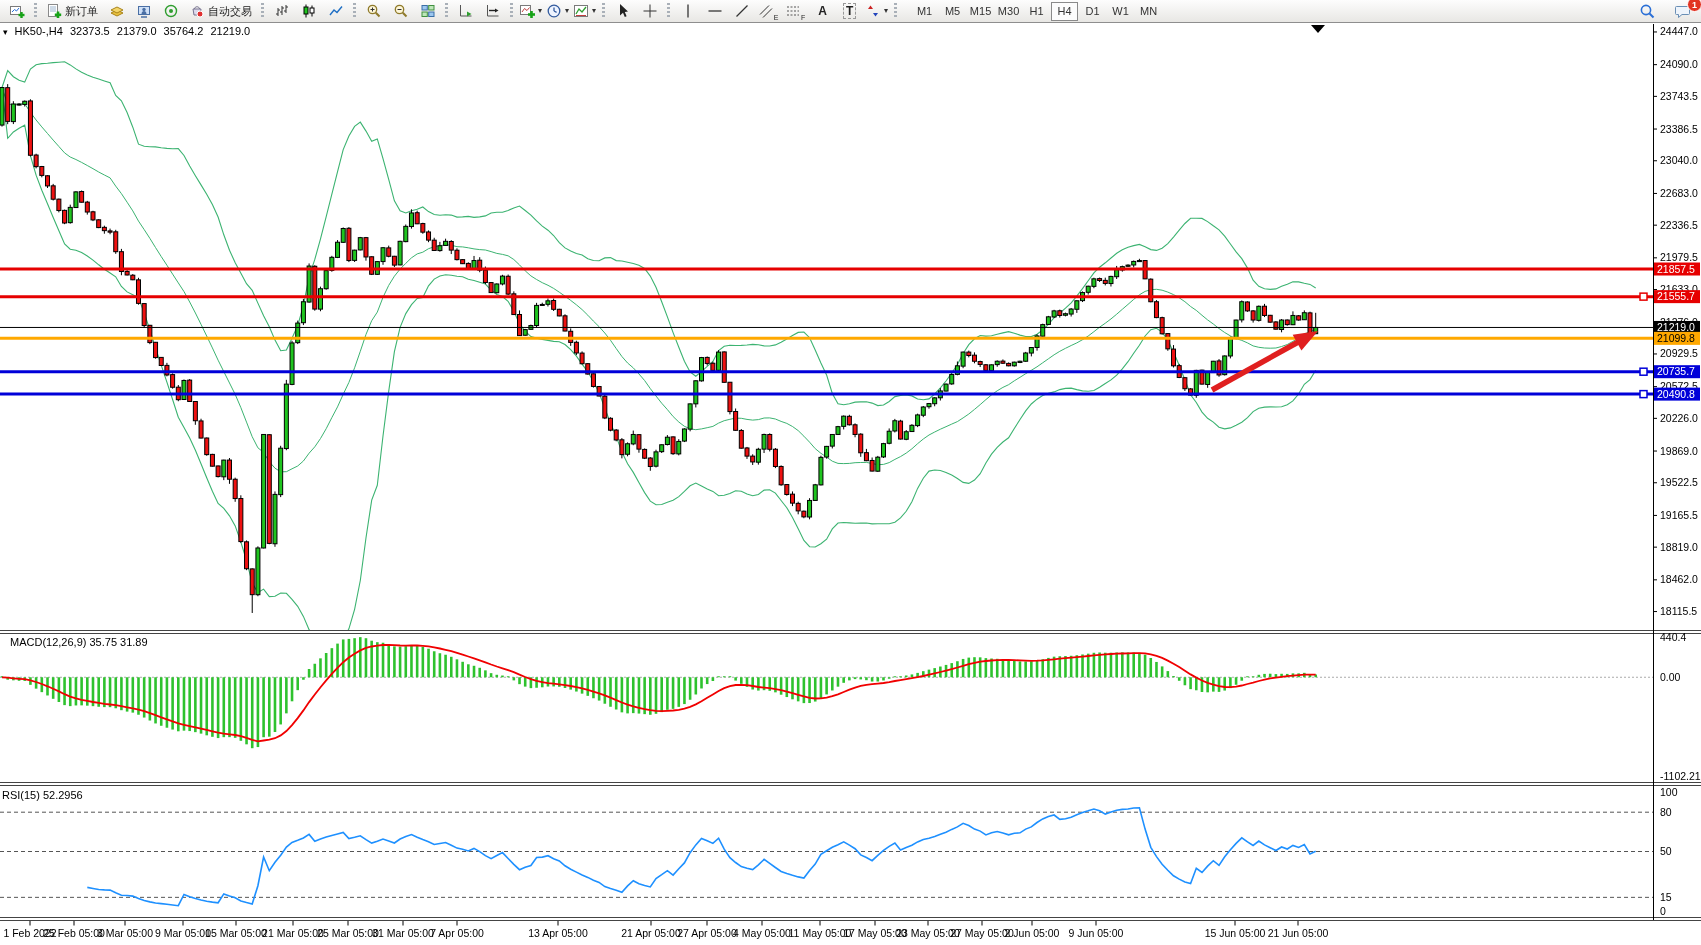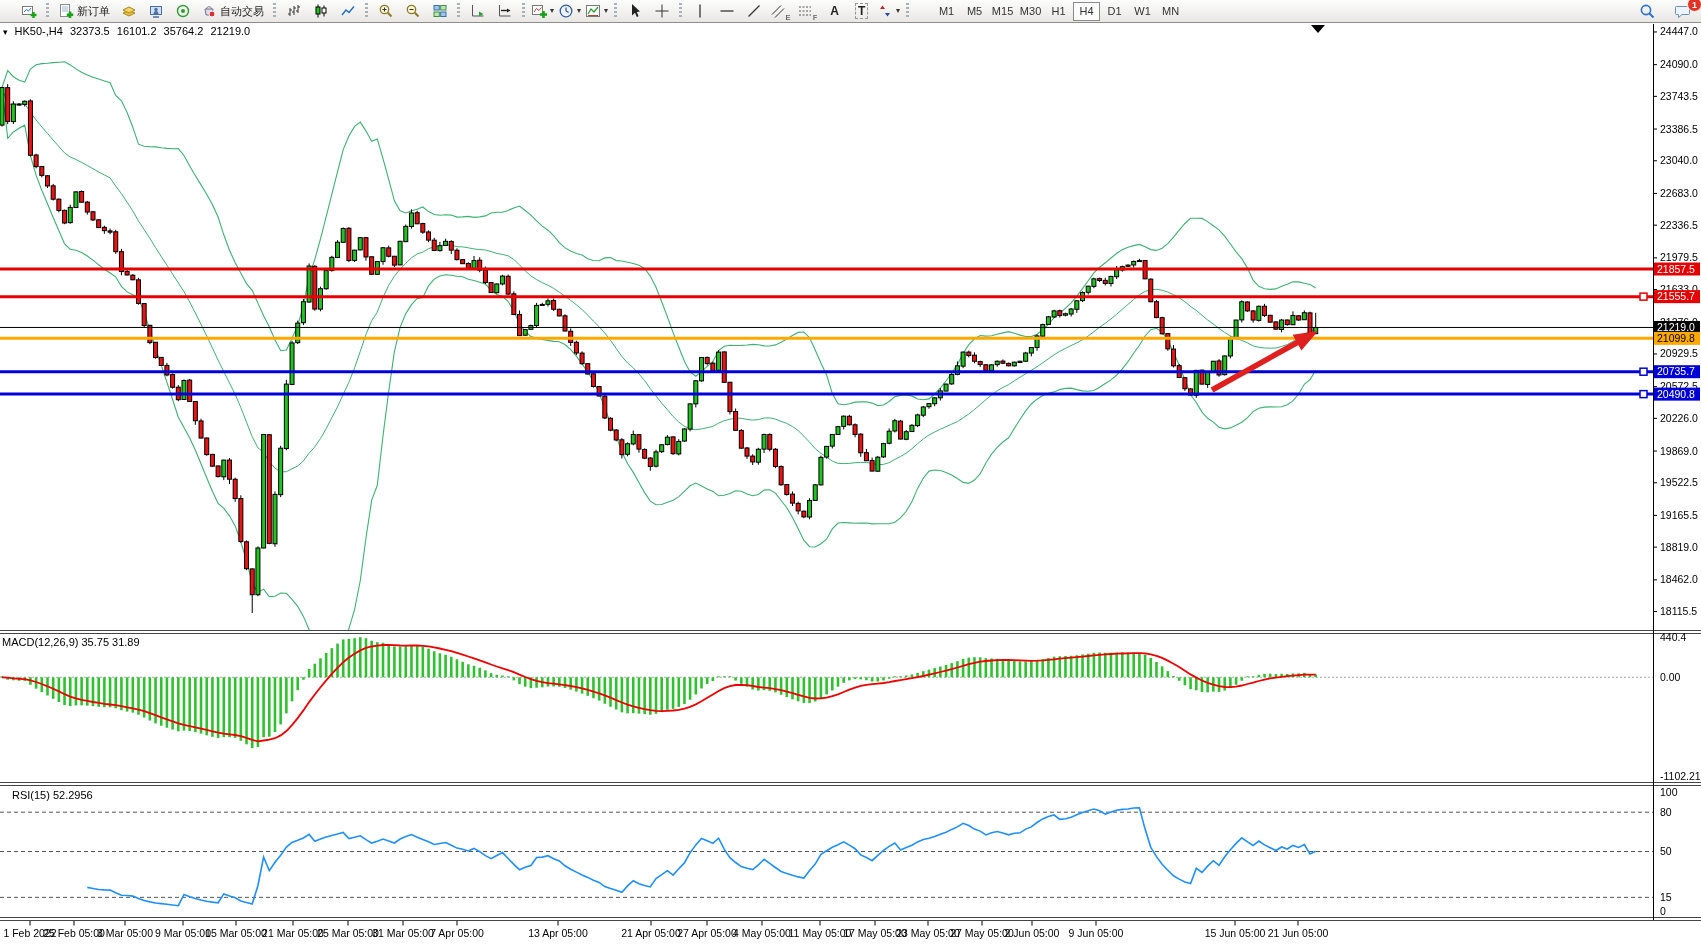--- a/index.html
+++ b/index.html
@@ -1,30 +1,30 @@
 <!DOCTYPE html>
 <html><head>
 <meta charset="utf-8">
 <style>
   html,body{margin:0;padding:0;background:#fff}
   .stage{position:relative;width:1701px;height:945px;background:#fff;
          font-family:"Liberation Sans",sans-serif;overflow:hidden}
   
   .toolbar{position:absolute;top:0;left:0;width:1701px;height:23px;z-index:10;
            background:linear-gradient(#fdfdfd,#e8e7e4);border-bottom:1px solid #8e8e8e;
-           display:flex;align-items:center;padding:0 15px;box-sizing:border-box}
+           display:flex;align-items:center;padding:0 3px;box-sizing:border-box}
   .tb{height:20px;min-width:23px;display:flex;align-items:center;justify-content:center;
       gap:3px;padding:0 2px;font-size:11px;color:#222;position:relative}
   .tb.text{padding:0 5px;white-space:nowrap}
   .grip{width:3px;height:16px;margin:0 4px;
         background:repeating-linear-gradient(to bottom,#a9b0b8 0 2px,rgba(0,0,0,0) 2px 4px)}
   .caret{font-size:8px;color:#333;line-height:1}
   .letter{font-weight:bold;font-size:12px;color:#222}
   .sub{font-size:7px;color:#222;align-self:flex-end;margin-left:-2px}
-  .tf-group{display:flex;align-items:center;gap:1px;margin-left:20px}
+  .tf-group{display:flex;align-items:center;gap:1px;margin-left:10px}
   .tf{width:27px;height:19px;display:flex;align-items:center;justify-content:center;
       font-size:11px;color:#333;border:1px solid rgba(0,0,0,0);box-sizing:border-box}
   .tf.active{background:#fcfcfc;border:1px solid #8a8a8a}
   .tb-right{position:absolute;right:5px;top:1px;display:flex;align-items:center;gap:8px;height:20px}
   .badge{position:absolute;top:-4px;right:-6px;width:13px;height:13px;border-radius:50%;
          background:#e23322;color:#fff;font-size:9px;font-weight:bold;display:flex;
          align-items:center;justify-content:center;border:1px solid #fff}
   
   .overlay{position:absolute;z-index:5;font-size:11px;color:#000;white-space:nowrap}
   #title span{margin-right:4px}
@@ -1094,19 +1094,19 @@
       <line x1="1235" y1="921" x2="1235" y2="925.5" stroke="#000"></line>
       <text x="1235" y="937" font-size="10.5" fill="#000" text-anchor="middle">15 Jun 05:00</text>
       <line x1="1298" y1="921" x2="1298" y2="925.5" stroke="#000"></line>
       <text x="1298" y="937" font-size="10.5" fill="#000" text-anchor="middle">21 Jun 05:00</text>
     </svg>
 
   <div class="overlay" id="title" style="left:3px;top:25px">
     <span style="font-size:9px">▾</span>
     <span>HK50-,H4</span>
     <span>32373.5</span>
-    <span>16101.2</span>
+    <span>21379.0</span>
     <span>35764.2</span>
     <span>21219.0</span>
   </div>
-  <div class="overlay" style="left:2px;top:636px">MACD(12,26,9) 35.75 31.89</div>
-  <div class="overlay" style="left:12px;top:789px">RSI(15) 52.2956</div>
+  <div class="overlay" style="left:10px;top:636px">MACD(12,26,9) 35.75 31.89</div>
+  <div class="overlay" style="left:2px;top:789px">RSI(15) 52.2956</div>
 </div>
 
 </body></html>

